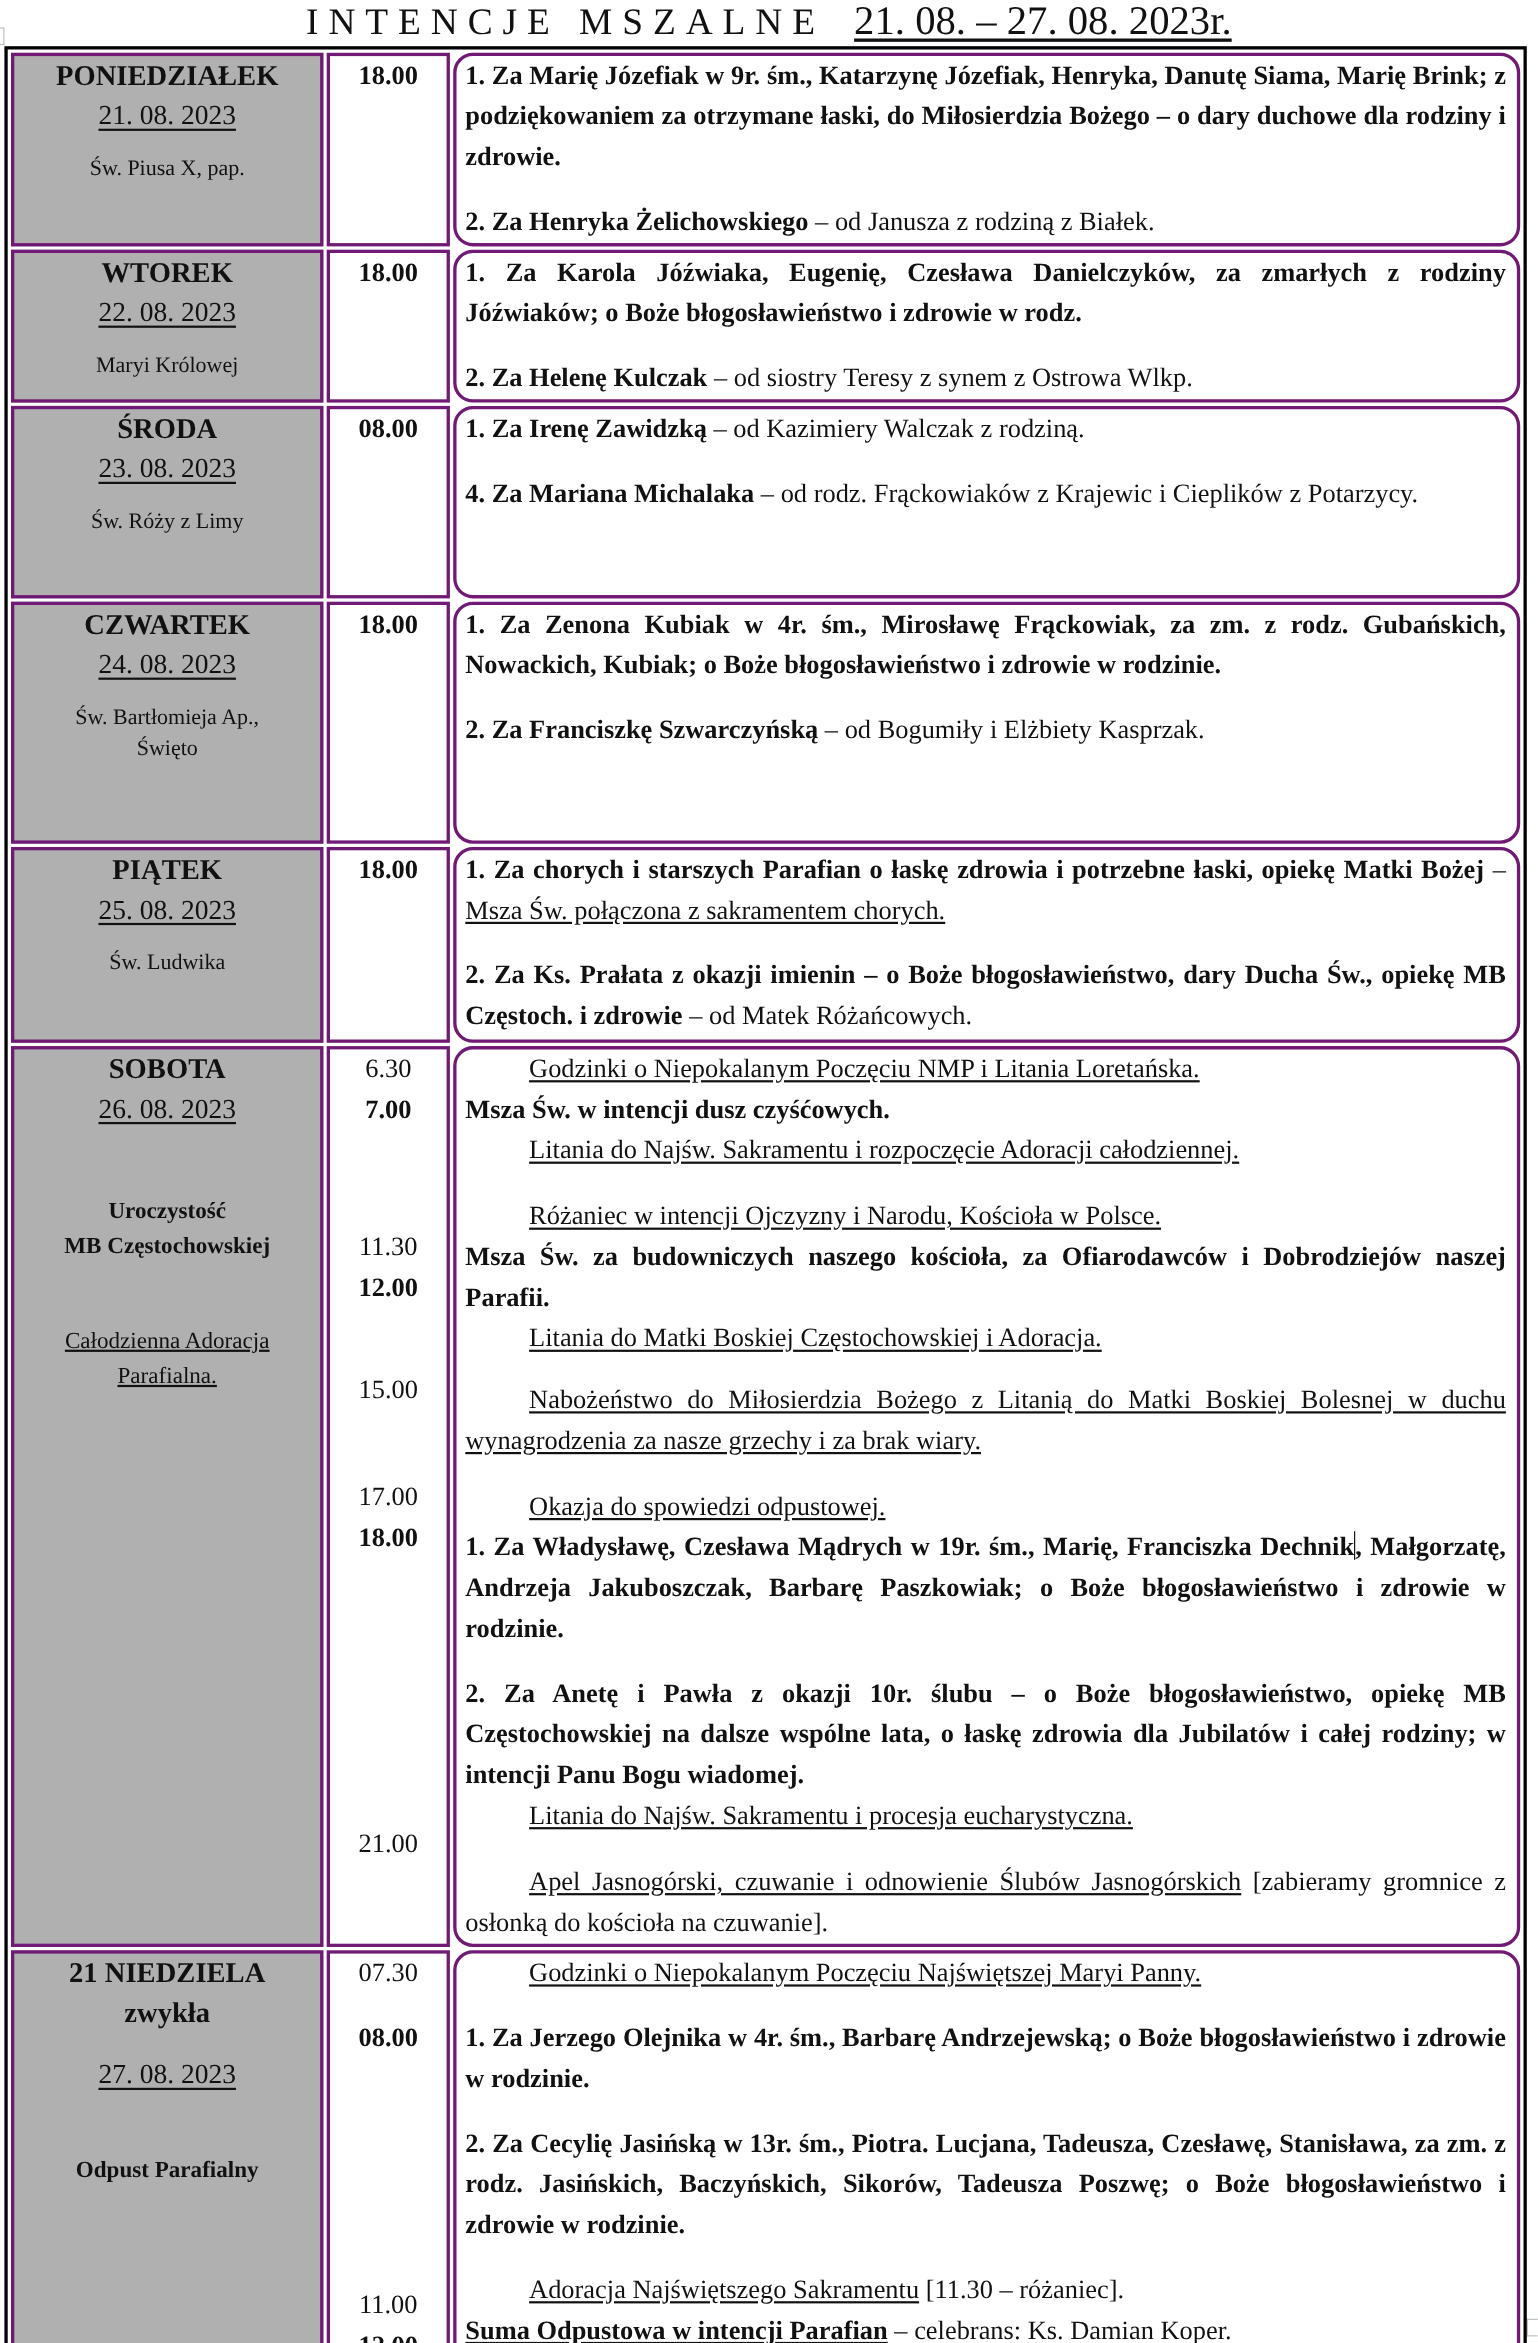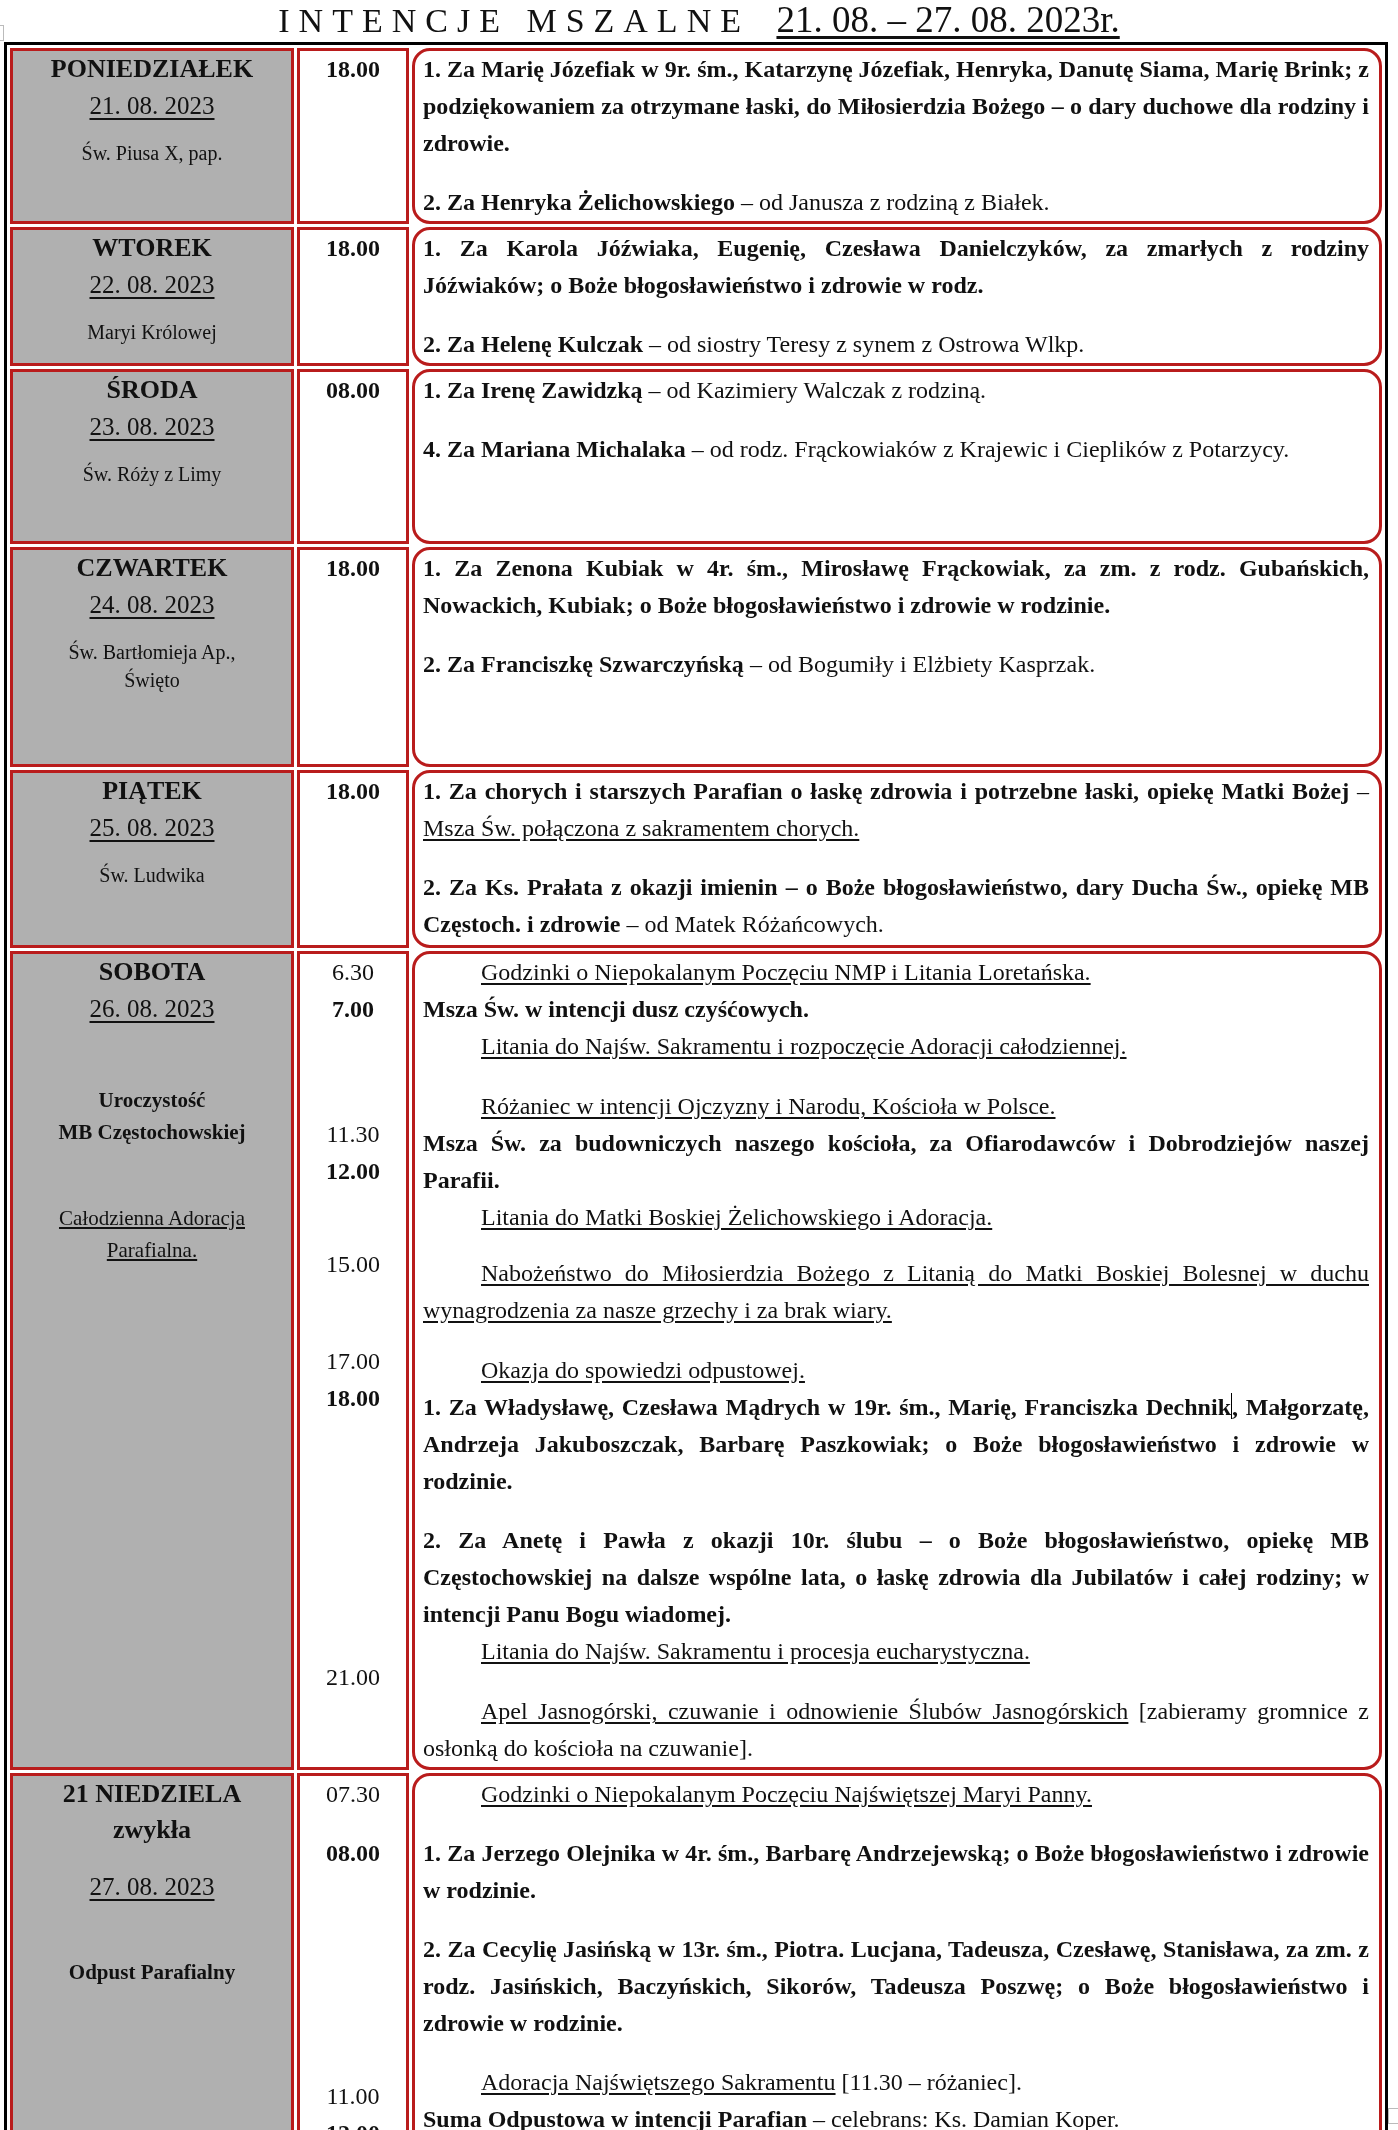--- a/index.html
+++ b/index.html
@@ -6,21 +6,21 @@
   body { width:1398px; height:2130px; position:relative; overflow:hidden;
          font-family:"Liberation Serif", "DejaVu Serif", serif; color:#111; }
   .corner-mark { position:absolute; left:0; top:25px; width:3px; height:14px; border:1px solid #bbb; border-left:none; }
   .corner-mark-br { position:absolute; left:1388px; top:2108px; width:10px; height:14px; border:1px solid #bbb; border-right:none; }
   .title { position:absolute; top:0; left:0; width:1398px; text-align:center; height:40px; line-height:40px;
            font-size:34px; white-space:nowrap; }
   .title .main { letter-spacing:9px; }
   .title .range { text-decoration:underline; text-underline-offset:4px; font-size:37px; margin-left:18px; }
   table.sched { position:absolute; left:4px; top:42px; width:1384px; border-collapse:separate; border-spacing:3px;
                 border:3px solid #000; background:#fff; table-layout:fixed; }
-  table.sched td { border:3px solid #b91c1c; vertical-align:top; padding:0; }
+  table.sched td { border:3px solid #701a75; vertical-align:top; padding:0; }
   td.day { background:#b0b0b0; width:278px; text-align:center; }
   td.time { width:106px; text-align:center; }
   td.body { padding:0 10px 0 8px !important;border-radius:18px; }
   .day-name { font-weight:bold; font-size:26px; line-height:36px; margin-top:0; }
   .day-date { font-size:25px; line-height:38px; text-decoration:underline; text-underline-offset:4px; }
   .day-saint { font-size:20px; line-height:28px; margin-top:14px; }
   .day-feast { font-size:21px; line-height:32px; font-weight:bold; }
   .day-note { font-size:21px; line-height:32px; text-decoration:underline; }
   .t { font-size:24px; line-height:37px; display:block; }
   .t.b { font-weight:bold; }
@@ -143,21 +143,21 @@
       <span class="t" style="margin-top:60px">17.00</span>
       <span class="t b">18.00</span>
       <span class="t" style="margin-top:242px">21.00</span>
     </td>
     <td class="body">
       <p class="p ind"><span class="u">Godzinki o Niepokalanym Poczęciu NMP i Litania Loretańska.</span></p>
       <p class="p b">Msza Św. w intencji dusz czyśćowych.</p>
       <p class="p ind"><span class="u">Litania do Najśw. Sakramentu i rozpoczęcie Adoracji całodziennej.</span></p>
       <p class="p ind" style="margin-top:23px"><span class="u">Różaniec w intencji Ojczyzny i Narodu, Kościoła w Polsce.</span></p>
       <p class="p b">Msza Św. za budowniczych naszego kościoła, za Ofiarodawców i Dobrodziejów naszej Parafii.</p>
-      <p class="p ind"><span class="u">Litania do Matki Boskiej Żelichowskiego i Adoracja.</span></p>
+      <p class="p ind"><span class="u">Litania do Matki Boskiej Częstochowskiej i Adoracja.</span></p>
       <p class="p ind u" style="margin-top:19px">Nabożeństwo do Miłosierdzia Bożego z Litanią do Matki Boskiej Bolesnej w duchu wynagrodzenia za nasze grzechy i za brak wiary.</p>
       <p class="p ind" style="margin-top:23px"><span class="u">Okazja do spowiedzi odpustowej.</span></p>
       <p class="p b"><span>1. Za Władysławę, Czesława Mądrych w 19r. śm., Marię, Franciszka Dechnik</span><span class="cursor"></span><span>, Małgorzatę, Andrzeja Jakuboszczak, Barbarę Paszkowiak; o Boże błogosławieństwo i zdrowie w rodzinie.</span></p>
       <p class="p b gap">2. Za Anetę i Pawła z okazji 10r. ślubu – o Boże błogosławieństwo, opiekę MB Częstochowskiej na dalsze wspólne lata, o łaskę zdrowia dla Jubilatów i całej rodziny; w intencji Panu Bogu wiadomej.</p>
       <p class="p ind"><span class="u">Litania do Najśw. Sakramentu i procesja eucharystyczna.</span></p>
       <p class="p ind" style="margin-top:23px"><span class="u">Apel Jasnogórski, czuwanie i odnowienie Ślubów Jasnogórskich</span><span> [zabieramy gromnice z osłonką do kościoła na czuwanie].</span></p>
     </td>
   </tr>
 
   <tr style="height:386px">

